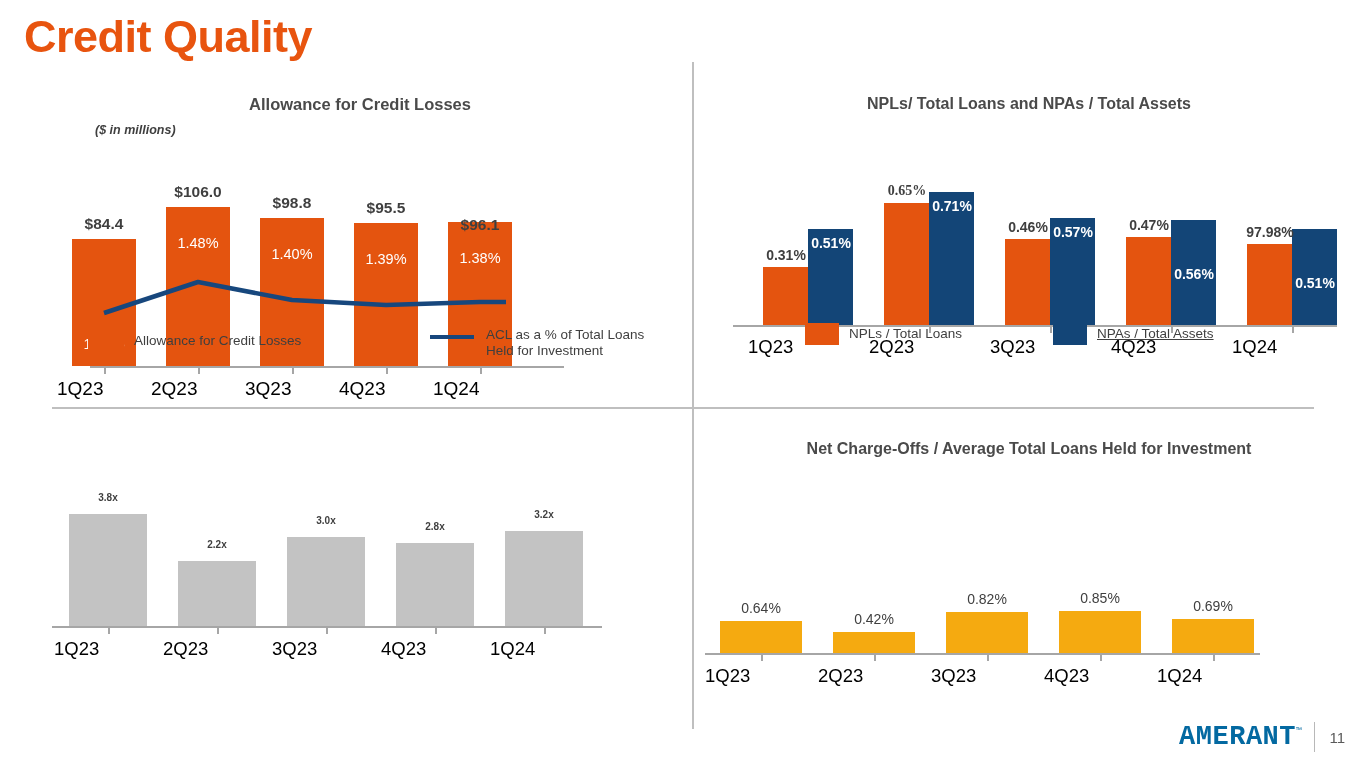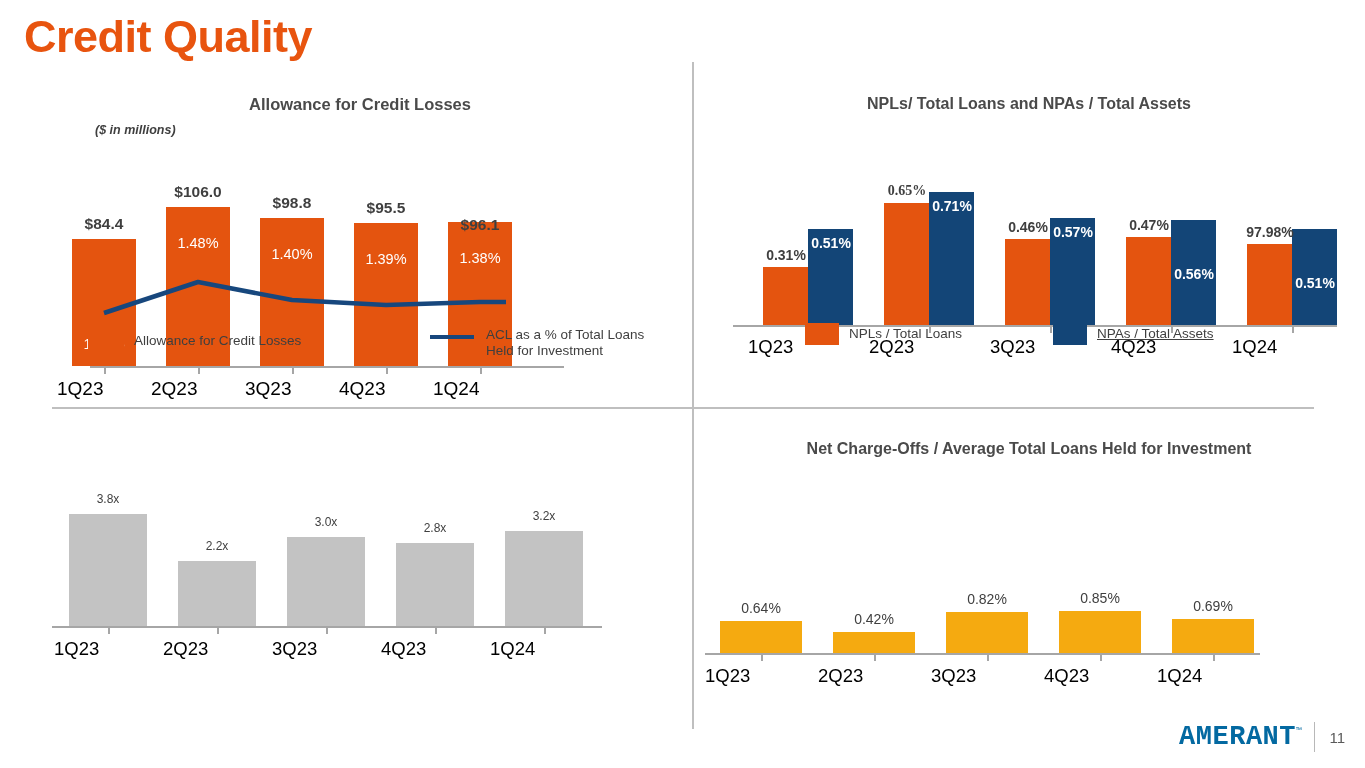--- a/index.html
+++ b/index.html
@@ -127,21 +127,21 @@
   #legend-npl {
     position: absolute;
     left: 100px; top: 228px;
     width: 560px; height: 30px;
   }
   .legend-swatch-box2 { width: 34px; height: 22px; margin-right: 10px; flex: none; }
 
   
   #plot-ratio { left: 0px; top: 45px; width: 640px; height: 210px; }
   #plot-ratio .bar { background: #C3C3C3; }
-  #plot-ratio .val-top { font-size: 12px; font-weight: normal; }
+  #plot-ratio .val-top { font-size: 10px; font-weight: bold; }
   #plot-ratio .cat-label { font-size: 18.5px; }
 
   
   #plot-nco { left: 0px; top: 45px; width: 648px; height: 210px; }
   #plot-nco .bar { background: #F5AA10; }
   #plot-nco .val-top { font-size: 14px; font-weight: normal; }
   #plot-nco .cat-label { font-size: 18.5px; }
 
   
   #footer { position: absolute; right: 20px; bottom: 16px; display: flex; align-items: center; }

